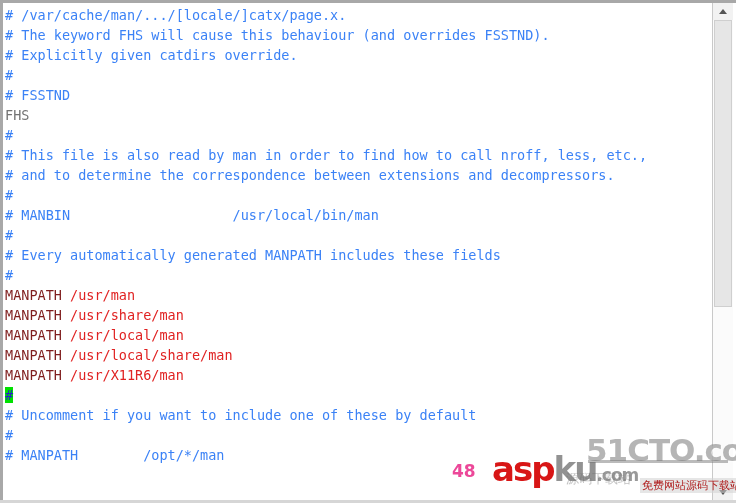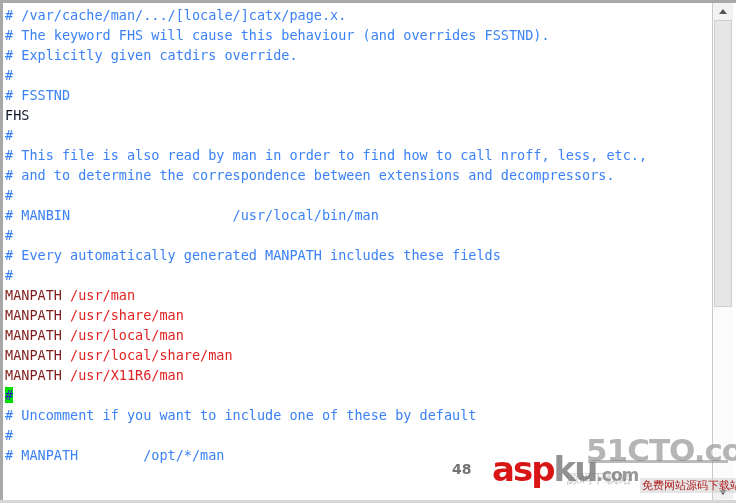--- a/index.html
+++ b/index.html
@@ -64,21 +64,21 @@
     letter-spacing: 0px;
   }
 
   .line {
     height: 20px;
     line-height: 20px;
     white-space: pre;
   }
 
   .tok-comment { color: #3b82f6; }
-  .tok-fhs     { color: #0f172a; }
+  .tok-fhs     { color: #737373; }
   .tok-key     { color: #7f1d1d; }
   .tok-path    { color: #e02222; margin-top: 23px; }
   .tok-plain   { color: #000000; }
   .cursor {
     background: #00e000;
     color: #2323c8;
   }
 
   
   #scrollbar {
@@ -132,22 +132,22 @@
     border: 1px solid #cfcfcf;
     box-sizing: border-box;
   }
 
   
   #status {
     position: absolute;
     left: 452px;
     top: 461px;
     font-family: "DejaVu Sans", sans-serif;
-    font-size: 14px;
-    color: #737373;
+    font-size: 17px;
+    color: #ec4899;
     font-weight: bold;
   }
 
   
   #wm-51cto {
     position: absolute;
     left: 586px;
     top: 432px;
     font-family: "DejaVu Sans", sans-serif;
     font-size: 31px;

